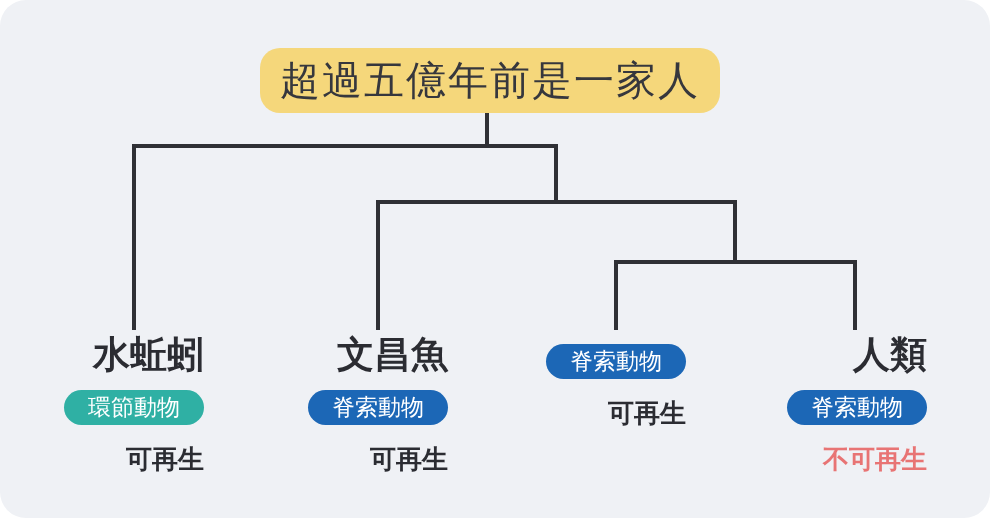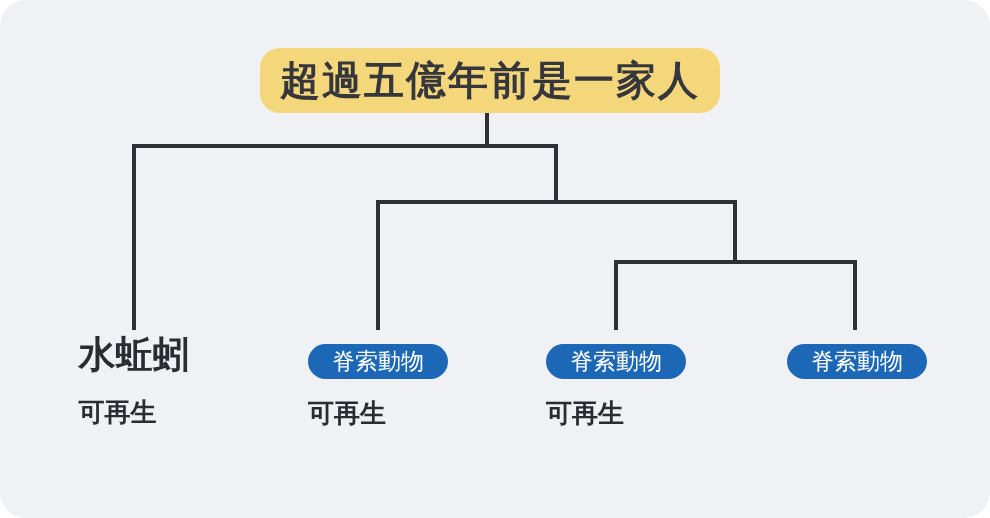--- a/index.html
+++ b/index.html
@@ -37,32 +37,32 @@
     width: 460px;
     height: 65px;
     background: #F5D77B;
     border-radius: 20px;
     display: flex;
     align-items: center;
     justify-content: center;
   }
   .root-box span {
     font-size: 40px;
-    font-weight: 700;
+    font-weight: 400;
     color: #36373D;
     letter-spacing: 2px;
     white-space: nowrap;
   }
   .leaf {
     position: absolute;
     top: 332px;
     transform: translateX(-50%);
     display: flex;
     flex-direction: column;
-    align-items: flex-start;
+    align-items: flex-end;
   }
   .leaf-name {
     font-size: 37px;
     line-height: 46px;
     font-weight: 600;
     color: #2B2C32;
     white-space: nowrap;
   }
   .badge {
     margin-top: 12px;
@@ -93,30 +93,34 @@
     <polyline points="378,330 378,202 735,202 735,264"></polyline>
     <polyline points="616,330 616,262 855,262 855,330"></polyline>
   </svg>
 
   <div class="root-box">
     <span>超過五億年前是一家人</span>
   </div>
 
   <div class="leaf" style="left:134px">
     <div class="leaf-name">水蚯蚓</div>
+    <div class="badge" style="background-color: rgb(47, 176, 164);">環節動物</div>
     <div class="regen" style="color: rgb(43, 44, 50);">可再生</div>
   </div>
 
   <div class="leaf" style="left:378px">
+    <div class="leaf-name">文昌魚</div>
     <div class="badge" style="background-color: rgb(28, 103, 182);">脊索動物</div>
     <div class="regen" style="color: rgb(43, 44, 50);">可再生</div>
   </div>
 
   <div class="leaf" style="left:616px">
     <div class="badge" style="background-color: rgb(28, 103, 182);">脊索動物</div>
     <div class="regen" style="color: rgb(43, 44, 50);">可再生</div>
   </div>
 
   <div class="leaf" style="left:857px">
+    <div class="leaf-name">人類</div>
     <div class="badge" style="background-color: rgb(28, 103, 182);">脊索動物</div>
+    <div class="regen" style="color: rgb(232, 116, 116);">不可再生</div>
   </div>
 
 </div>
 
 </body></html>

